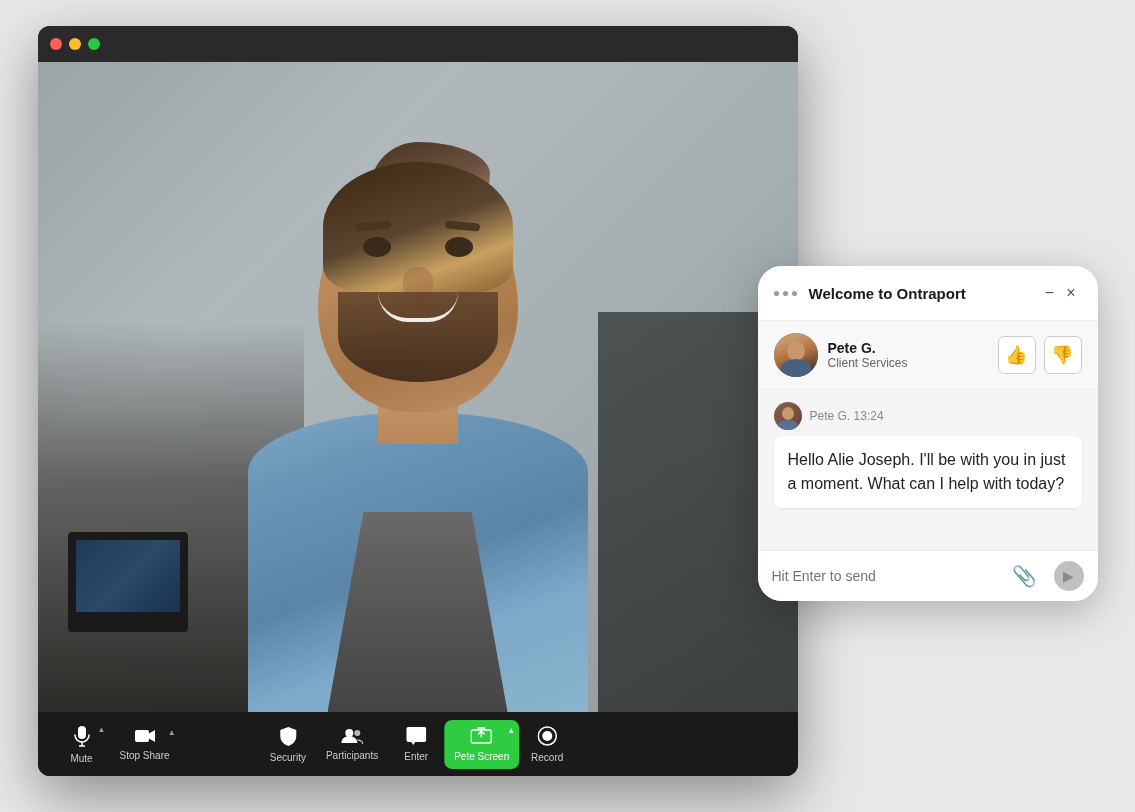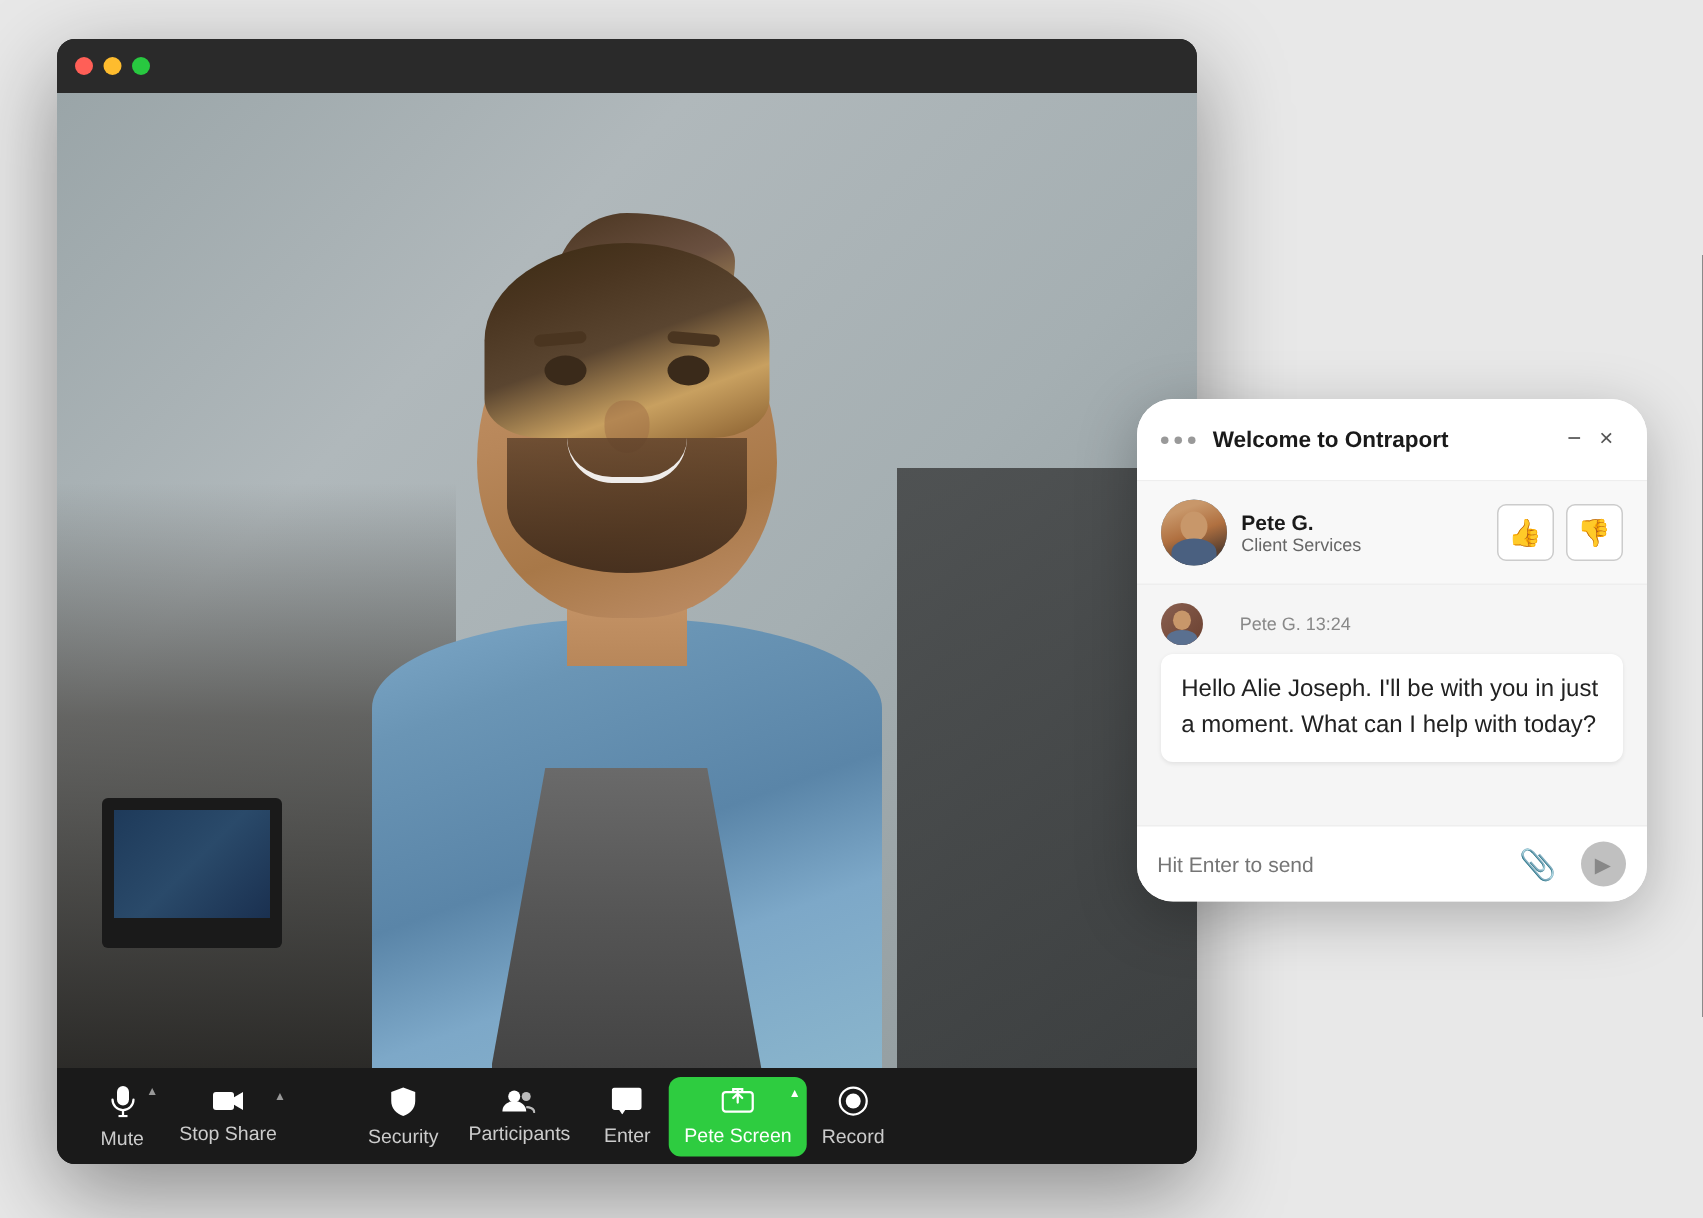--- a/index.html
+++ b/index.html
@@ -296,21 +296,21 @@
       background: #2ecc40;
       border-radius: 8px;
     }
 
     .toolbar-icon {
       font-size: 18px;
       line-height: 1;
     }
 
     .toolbar-label {
-      font-size: 13px;
+      font-size: 10px;
       color: #cccccc;
       white-space: nowrap;
     }
 
     .toolbar-btn.active .toolbar-label {
       color: #ffffff;
     }
 
     .btn-chevron {
       position: absolute;
@@ -464,21 +464,21 @@
 
     .chat-messages {
       padding: 12px 16px;
       min-height: 160px;
       background: #f5f5f5;
     }
 
     .message-header {
       display: flex;
       align-items: center;
-      gap: 25px;
+      gap: 8px;
       margin-bottom: 6px;
     }
 
     .message-avatar {
       width: 28px;
       height: 28px;
       border-radius: 50%;
       background: linear-gradient(135deg, #8a6050, #6a4030);
       overflow: hidden;
       position: relative;

